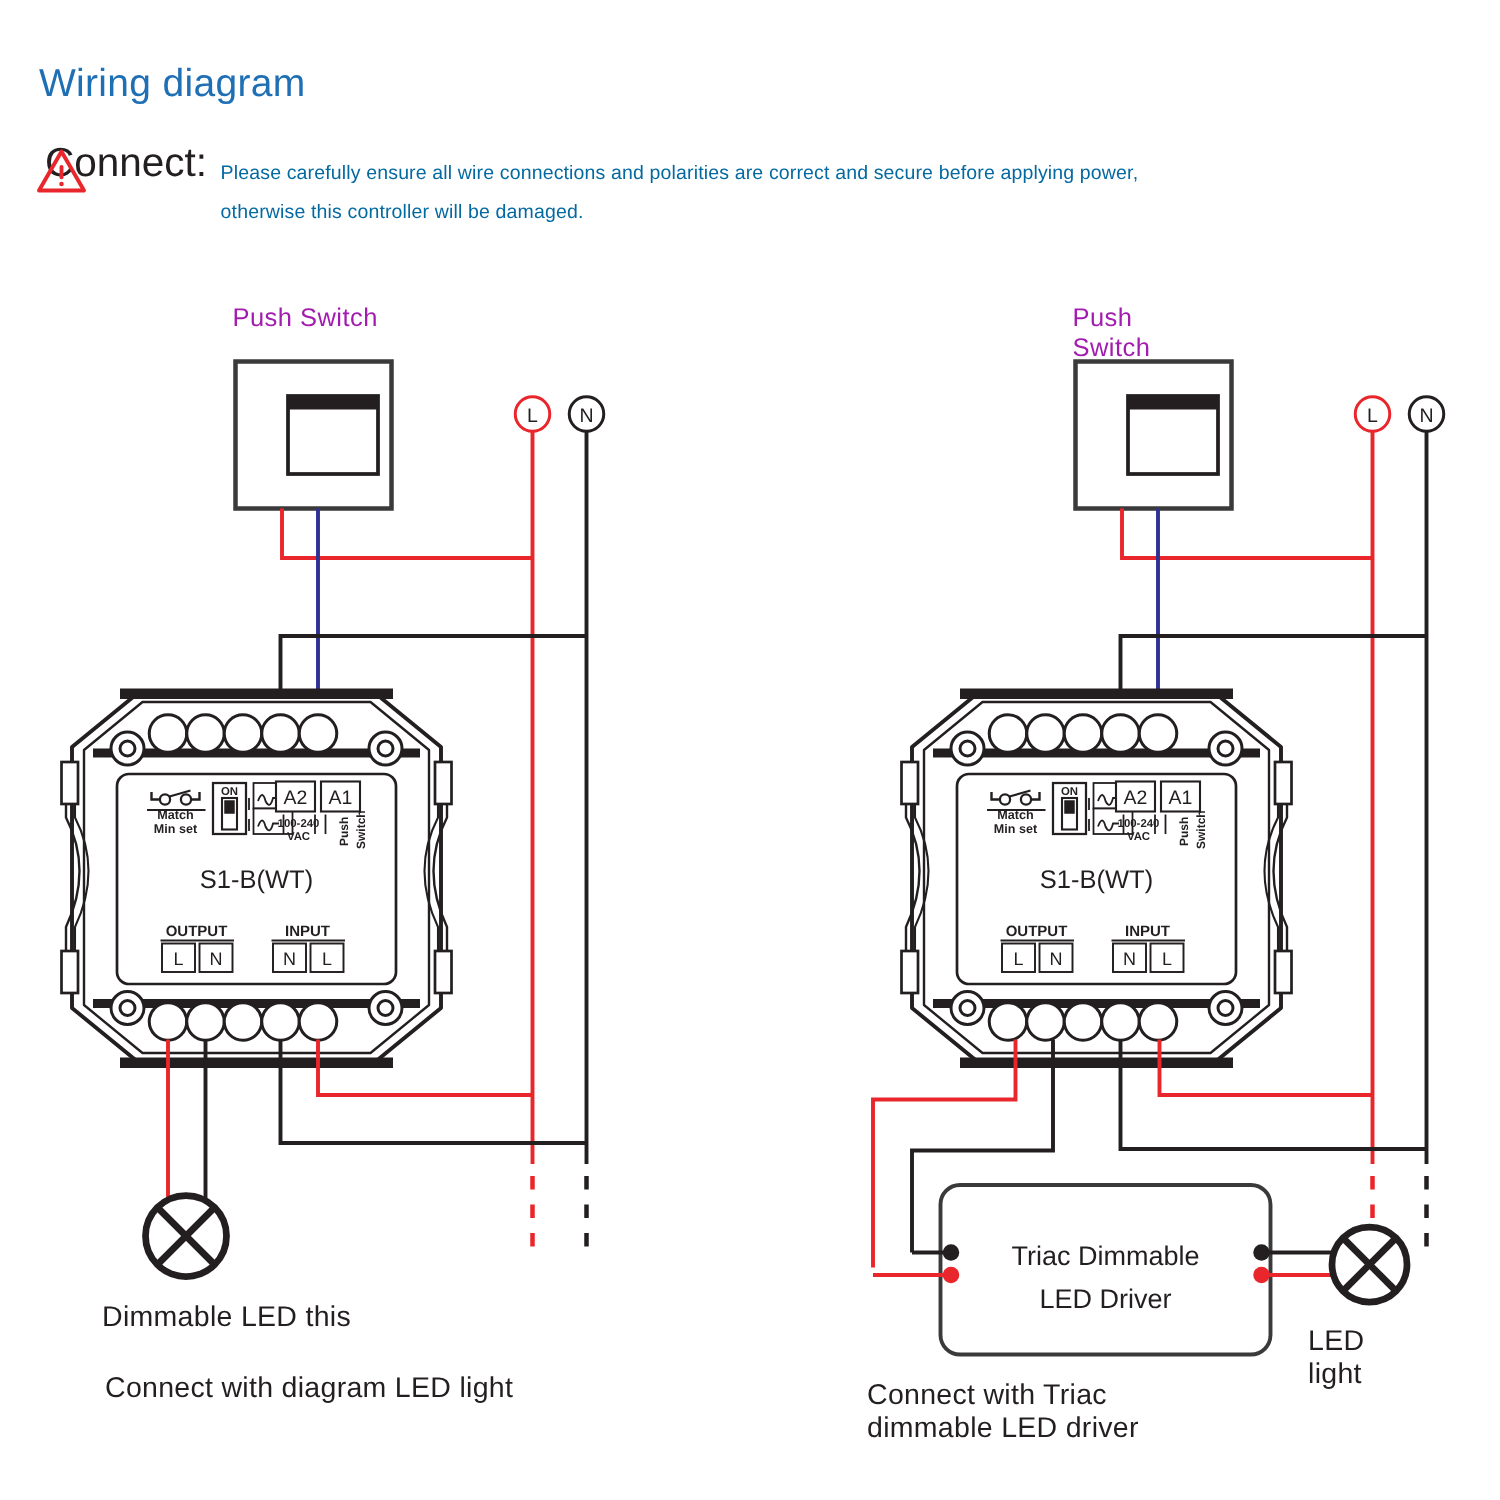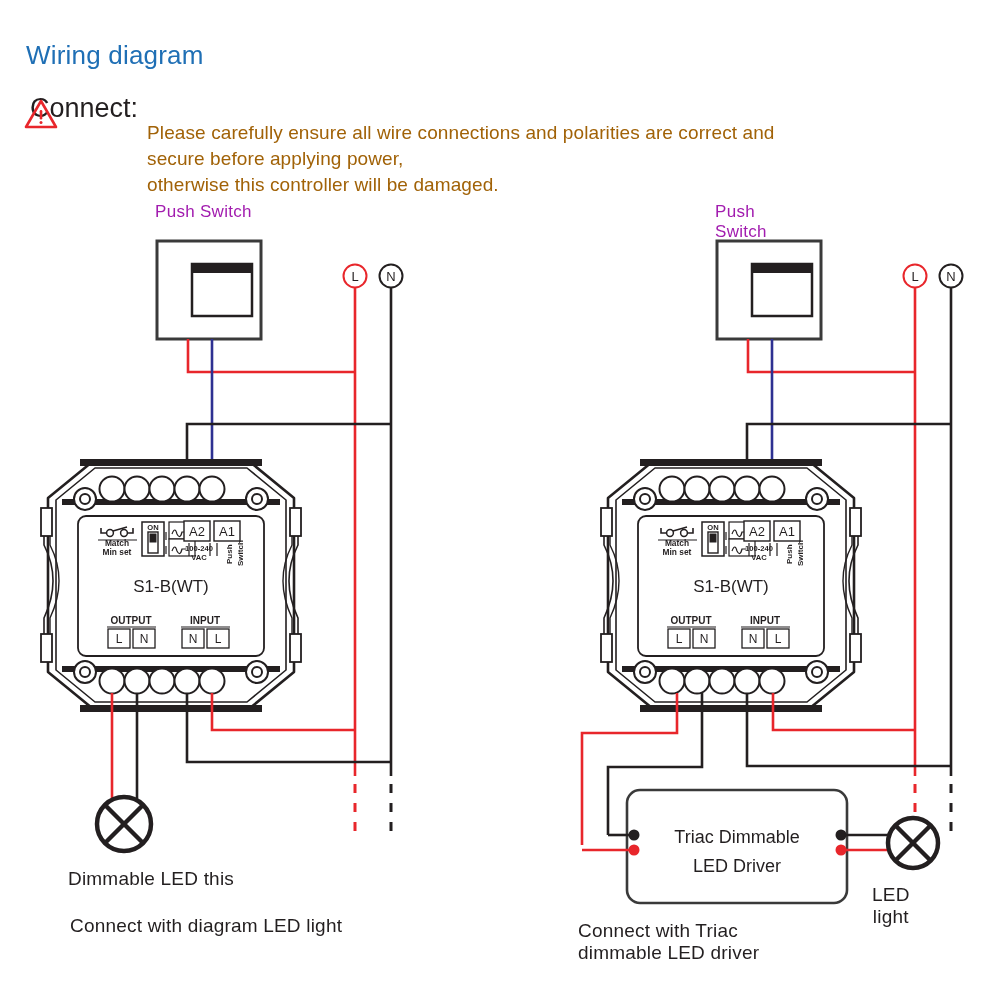--- a/index.html
+++ b/index.html
@@ -15,21 +15,21 @@
     position:absolute;left:26px;top:40px;
     font-size:26px;color:#1f6fb5;letter-spacing:0.2px;
     font-weight:400;
   }
   .caution-wrap{position:absolute;left:24px;top:92px;display:flex;align-items:flex-start;}
   .caution-icon{width:34px;height:32px;margin-top:6px;flex:none;}
   .caution-word{
     font-size:27px;color:#231f20;margin-left:6px;line-height:32px;font-weight:400;
   }
   .caution-body{
-    margin-left:9px;margin-top:28px;font-size:19px;line-height:26px;color:#a16207;
+    margin-left:9px;margin-top:10px;font-size:13px;line-height:26px;color:#0369a1;
     max-width:780px;letter-spacing:0.1px;
   }
   .pushswitch-label{
     position:absolute;font-size:17px;color:#a21caf;letter-spacing:0.3px;
   }
   .cap{
     position:absolute;font-size:19px;color:#231f20;letter-spacing:0.2px;
   }
   svg{position:absolute;left:0;top:0;}
   .device-text{font-family:"Liberation Sans", sans-serif;fill:#231f20;}
@@ -52,21 +52,21 @@
       <div>Please carefully ensure all wire connections and polarities are correct and secure before applying power,</div>
       <div>otherwise this controller will be damaged.</div>
     </div>
   </div>
 
   <div class="pushswitch-label" style="left:155px;top:202px;">Push Switch</div>
   <div class="cap" style="left:68px;top:868px;">Dimmable LED this</div>
   <div class="cap" style="left:70px;top:915px;">Connect with diagram LED light</div>
 
   <div class="pushswitch-label" style="left:715px;top:202px;">Push Switch</div>
-  <div class="cap" style="left:872px;top:884px;text-align:center;">LED light</div>
+  <div class="cap" style="left:872px;top:884px;">LED light</div>
   <div class="cap" style="left:578px;top:920px;">Connect with Triac dimmable LED driver</div>
 
   <svg width="1000" height="1000" viewBox="0 0 1000 1000">
     <defs>
 
       <g id="devicebody">
 
         <path d="M48 498 L92 462 L250 462 L294 498 L294 672 L250 708 L92 708 L48 672 Z" fill="#ffffff" stroke="#231f20" stroke-width="2.6" stroke-linejoin="round"></path>
         <path d="M56 500 L95 468 L247 468 L286 500 L286 670 L247 702 L95 702 L56 670 Z" fill="none" stroke="#231f20" stroke-width="1.6" stroke-linejoin="round"></path>
 

